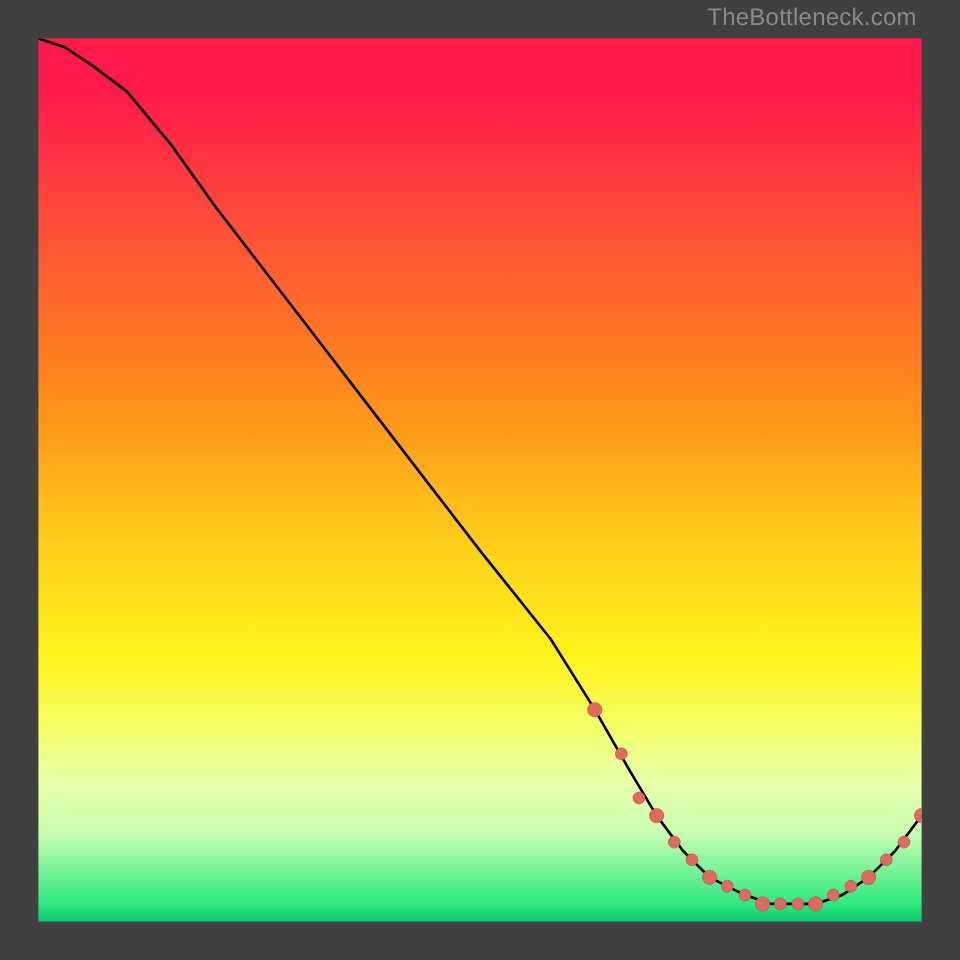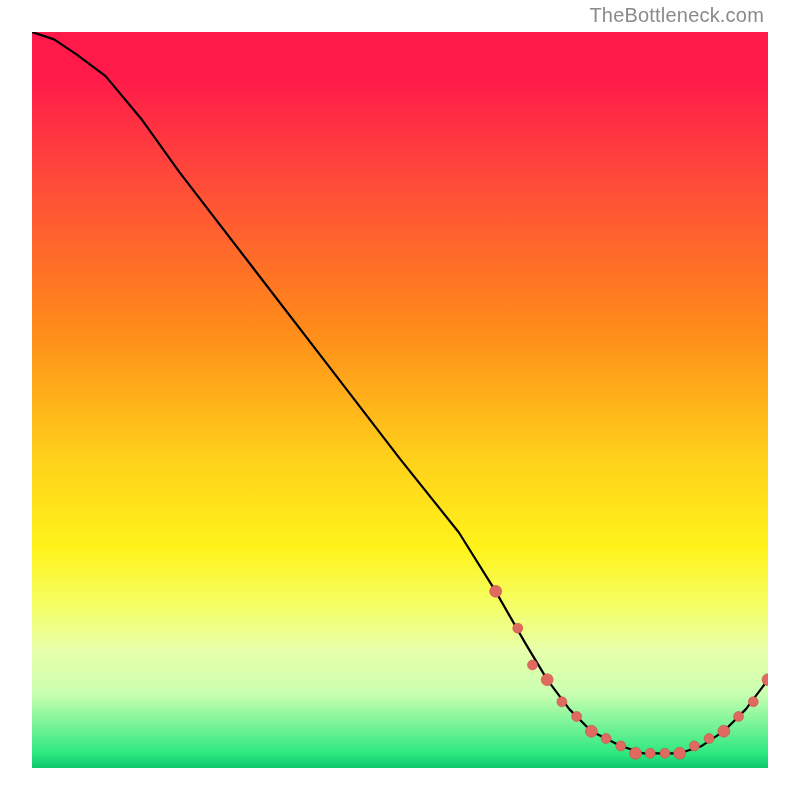--- a/index.html
+++ b/index.html
@@ -1,21 +1,21 @@
 <!DOCTYPE html>
 <html><head>
 <meta charset="utf-8">
 <style>
   * { margin: 0; padding: 0; box-sizing: border-box; }
   html, body { width: 800px; height: 800px; overflow: hidden; background: #000; }
   .stage {
     position: relative;
     width: 800px;
     height: 800px;
-    background: #ffffff;
+    background: #404040;
   }
   .plot {
     position: absolute;
     left: 32px;
     top: 32px;
     width: 736px;
     height: 736px;
     background: linear-gradient(
       to bottom,
       #ff1a4a 0%,

